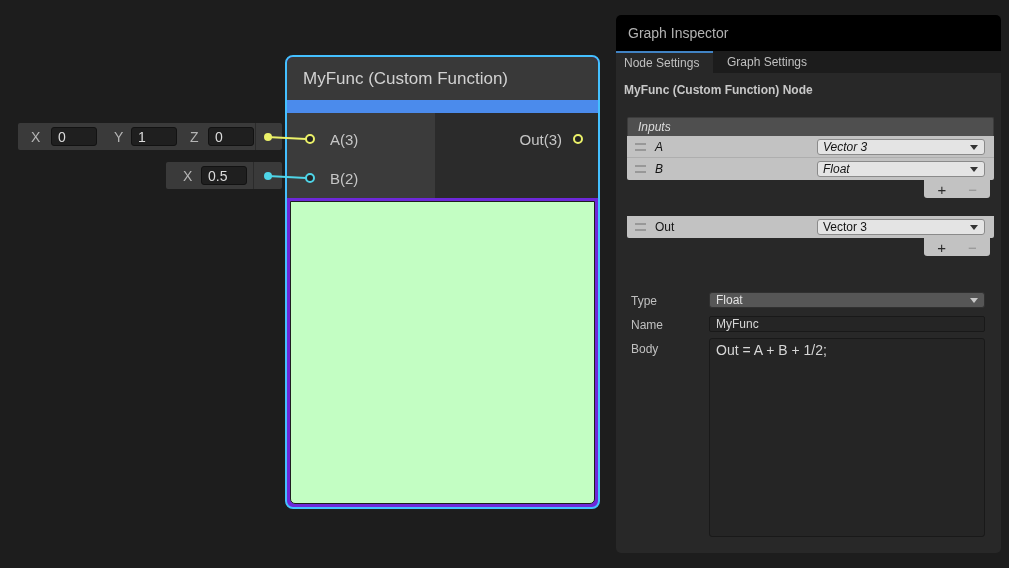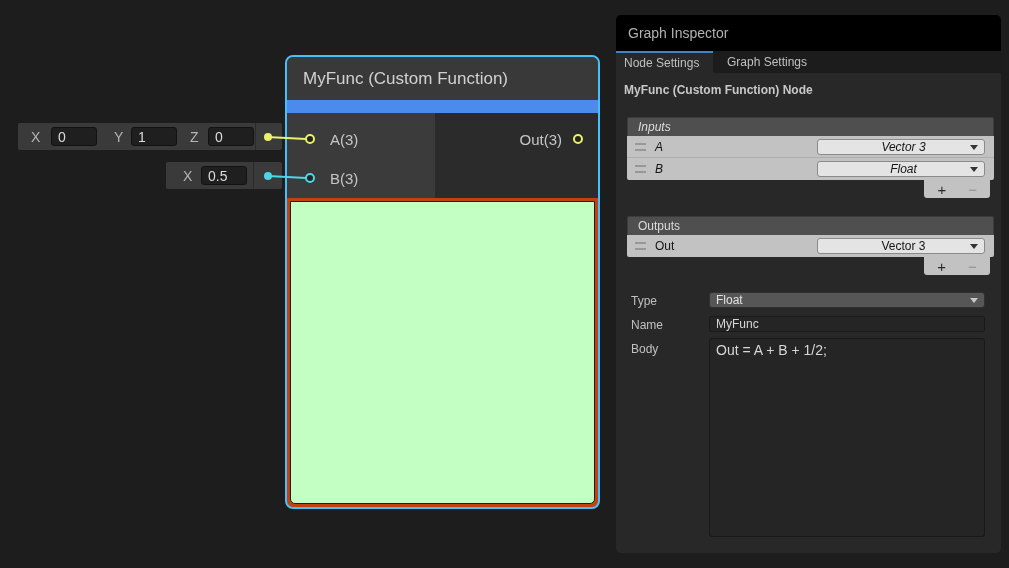--- a/index.html
+++ b/index.html
@@ -22,21 +22,21 @@
   .wdot { position:absolute; top:50%; width:8px; height:8px; border-radius:50%; transform:translate(-50%,-50%); }
   .dot-yellow { background:#ebf169; }
   .dot-cyan { background:#4fd5e8; }
 
   
   .wires { position:absolute; left:0; top:0; width:1009px; height:568px; z-index:3; pointer-events:none; }
 
   
   .node {
     position:absolute; left:285px; top:55px; width:311px; height:450px;
-    background:#c2410c; border:2px solid #44c0ff; border-radius:8px; z-index:2;
+    background:#6d28d9; border:2px solid #44c0ff; border-radius:8px; z-index:2;
   }
   .node-title {
     height:43px; background:#393939; border-radius:6px 6px 0 0;
     display:flex; align-items:center; padding-left:16px;
     color:#d2d2d2; font-size:17px;
   }
   .node-accent { height:13px; background:#4b8bec; }
   .node-ports { position:relative; height:85px; background:#2b2b2b; }
   .ports-left-bg { position:absolute; left:0; top:0; bottom:0; width:148px; background:#3b3b3b; }
   .port-ring {
@@ -80,21 +80,21 @@
   .rlist-row { position:relative; height:22px; box-sizing:border-box; border-bottom:1px solid #aeaeae; }
   .rlist-row:last-child { border-bottom:none; }
   .drag-handle {
     position:absolute; left:8px; top:50%; transform:translateY(-50%);
     width:11px; height:5px; border-top:1.5px solid #6e6e6e; border-bottom:1.5px solid #6e6e6e;
   }
   .row-name { position:absolute; left:28px; top:50%; transform:translateY(-50%); color:#141414; font-size:12px; }
   .light-drop {
     position:absolute; right:9px; top:3px; width:168px; height:16px; box-sizing:border-box;
     background:#e4e4e4; border:1px solid #8a8a8a; border-radius:3px;
-    display:flex; align-items:center; padding-left:5px; color:#141414; font-size:12px;justify-content:center;
+    display:flex; align-items:center; padding-left:5px; color:#141414; font-size:12px;
   }
   .arrow-dark {
     position:absolute; right:6px; top:50%; transform:translateY(-2px);
     width:0; height:0; border-left:4px solid transparent; border-right:4px solid transparent;
     border-top:5px solid #333;
   }
   .arrow-light {
     position:absolute; right:6px; top:50%; transform:translateY(-2px);
     width:0; height:0; border-left:4px solid transparent; border-right:4px solid transparent;
     border-top:5px solid #c8c8c8;
@@ -153,21 +153,21 @@
   </svg>
 
   <div class="node">
     <div class="node-title">MyFunc (Custom Function)</div>
     <div class="node-accent"></div>
     <div class="node-ports">
       <div class="ports-left-bg"></div>
       <span class="port-ring ring-yellow" style="left:23px; top:26px"></span>
       <span class="port-label" style="left:43px; top:26px">A(3)</span>
       <span class="port-ring ring-cyan" style="left:23px; top:65px"></span>
-      <span class="port-label" style="left:43px; top:65px">B(3)</span>
+      <span class="port-label" style="left:43px; top:65px">B(2)</span>
       <span class="port-label" style="right:36px; top:26px">Out(3)</span>
       <span class="port-ring ring-yellow" style="left:291px; top:26px"></span>
     </div>
     <div class="node-preview"></div>
   </div>
 
   <div class="inspector">
     <div class="insp-header">Graph Inspector</div>
     <div class="insp-tabs">
       <div class="tab tab-active">Node Settings</div>
@@ -196,21 +196,20 @@
             </div>
           </div>
         </div>
         <div class="rlist-footer">
           <span class="btn-add">+</span>
           <span class="btn-remove">−</span>
         </div>
       </div>
 
       <div class="rlist rlist-outputs">
-        <div class="rlist-header">Outputs</div>
         <div class="rlist-body">
           <div class="rlist-row">
             <span class="drag-handle"></span>
             <span class="row-name">Out</span>
             <div class="light-drop">
               <span>Vector 3</span>
               <span class="arrow-dark"></span>
             </div>
           </div>
         </div>

